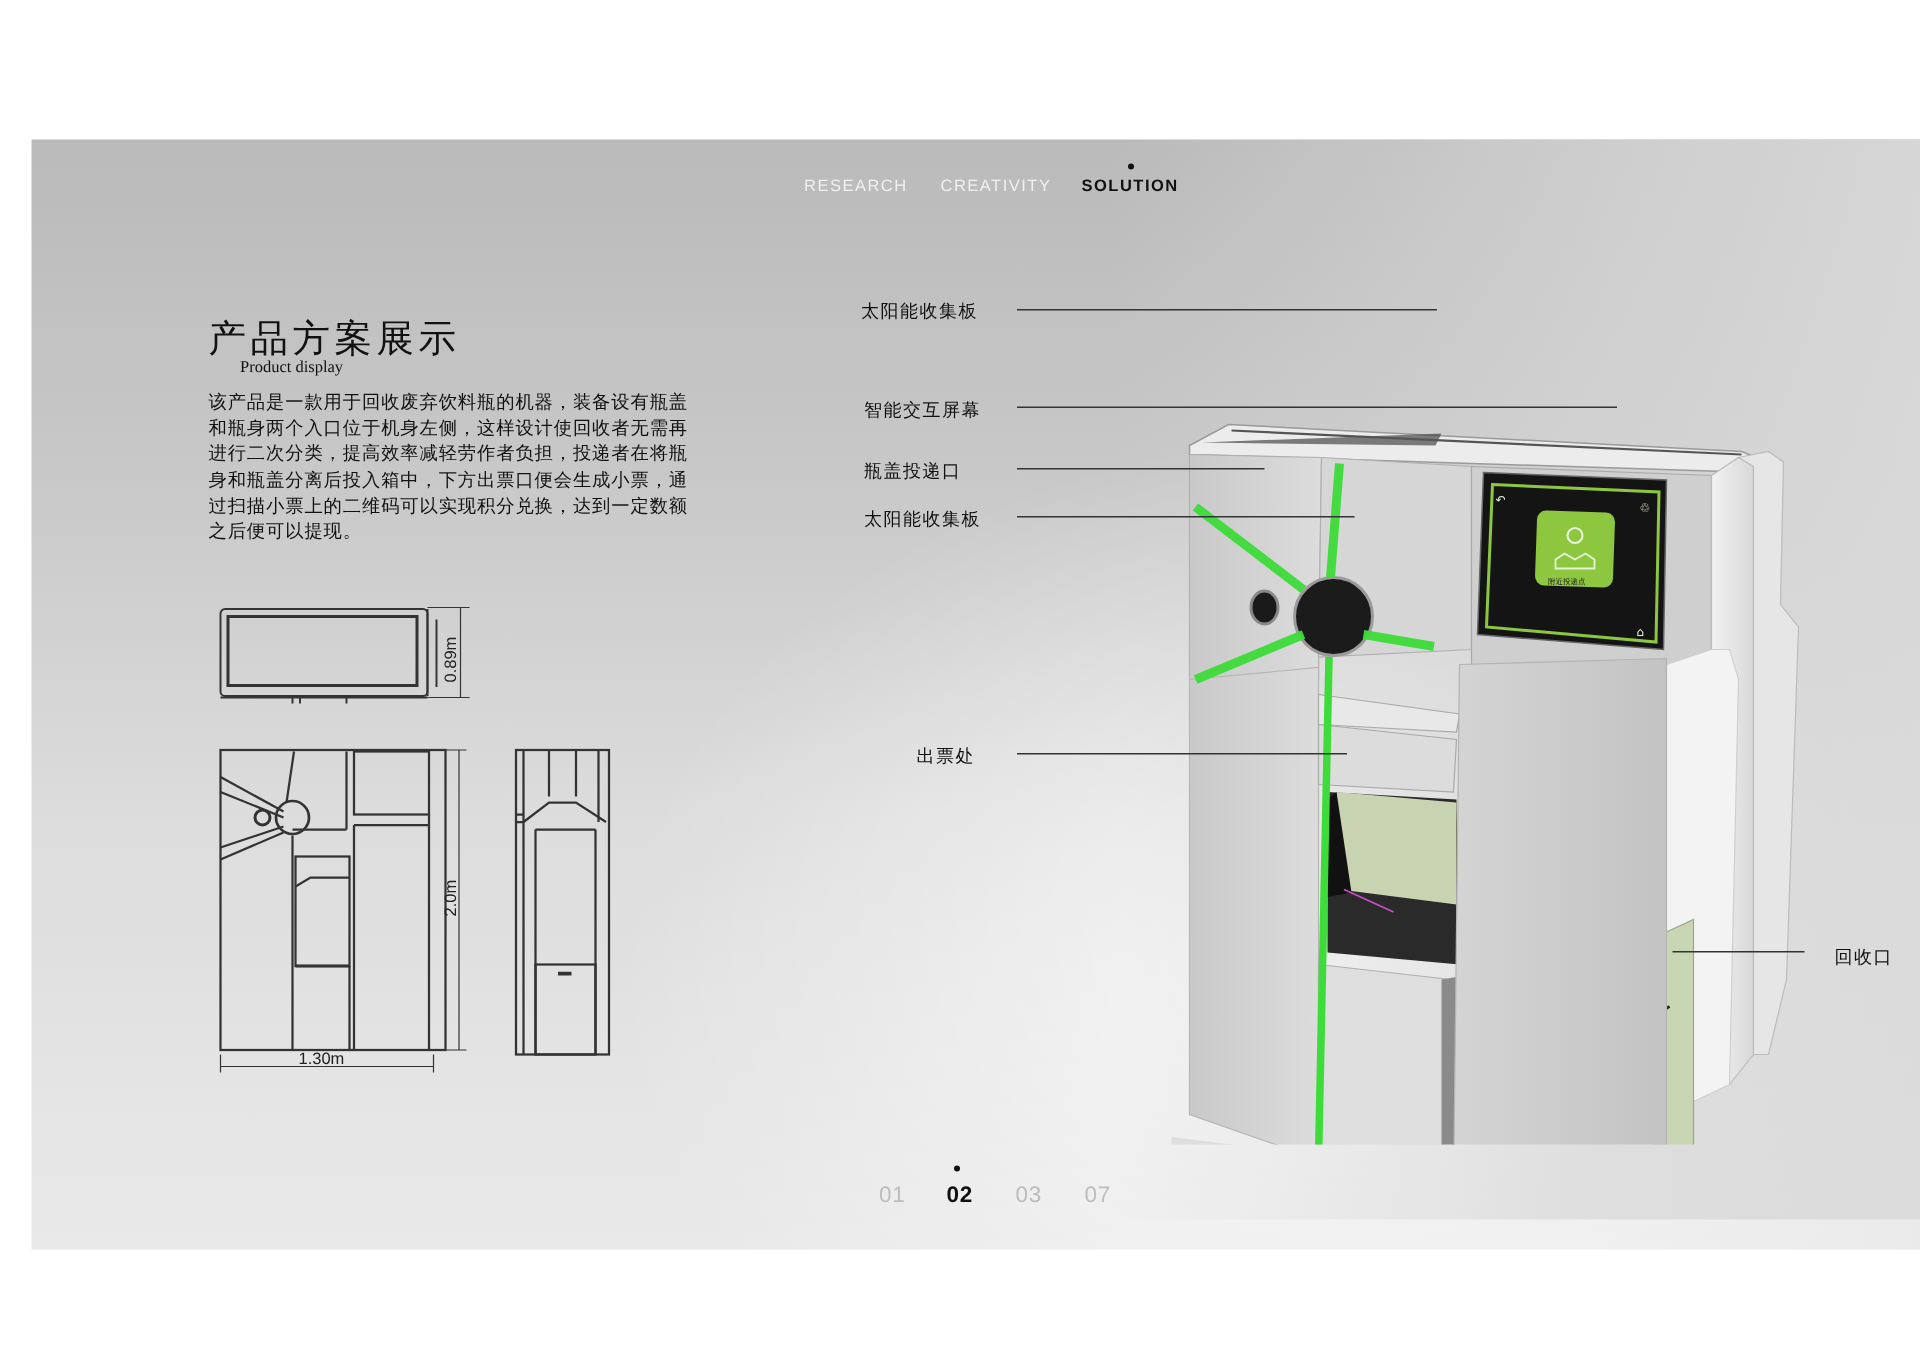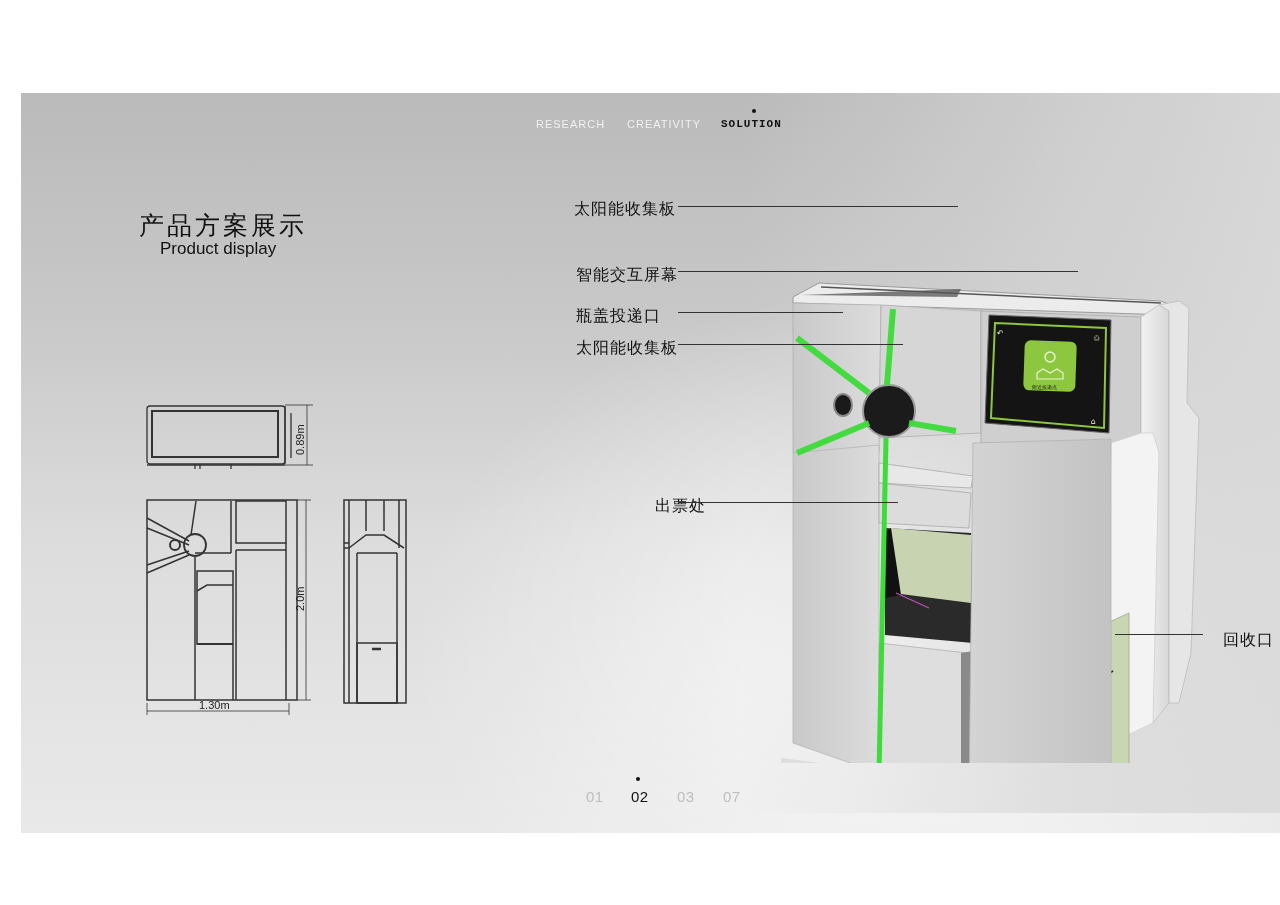--- a/index.html
+++ b/index.html
@@ -18,59 +18,60 @@
     position: absolute; right: 0; top: 0; width: 560px; height: 720px;
     background: linear-gradient(90deg, rgba(212,212,212,0) 0%, rgba(214,214,214,0.7) 60%, rgba(218,218,218,0.9) 100%);
   }
 
   
   .topnav { position: absolute; top: 22px; left: 0; width: 1280px; height: 20px; }
   .topnav .item {
     position: absolute; font-family: "Liberation Sans", sans-serif; font-size: 11px;
     letter-spacing: 1px; color: #f0f0f0; top: 3px; cursor: pointer;
   }
-  .topnav .item.active { color: #111; font-weight: bold; font-family: Liberation Mono, monospace; }
+  .topnav .item.active { color: #111; font-weight: bold; }
   .dot { position: absolute; width: 4px; height: 4px; border-radius: 50%; background: #111; }
 
   
   .title { position: absolute; left: 118px; top: 116px; font-size: 25px; color: #111; letter-spacing: 3px; font-family: "DejaVu Sans", sans-serif; }
-  .subtitle { position: absolute; left: 118px; top: 146px; font-size: 17px; color: #111; font-family: Liberation Sans, sans-serif; padding-left: 21px; }
+  .subtitle { position: absolute; left: 118px; top: 146px; font-size: 11px; color: #111; font-family: Liberation Serif, serif; padding-left: 21px; }
   .desc { position: absolute; left: 118px; top: 167px; width: 330px; font-size: 12.2px; line-height: 17.2px; color: #111; letter-spacing: 0.6px; }
 
   
   .drawing { position: absolute; }
   .dim-text { font-family: "Liberation Sans", sans-serif; font-size: 11px; fill: #222; }
 
   
-  .callout { position: absolute; font-size: 16px; color: #111; letter-spacing: 1px; white-space: nowrap; }
+  .callout { position: absolute; font-size: 12px; color: #111; letter-spacing: 1px; white-space: nowrap; }
   .leader { position: absolute; height: 1px; background: #333; }
 
   
   .product { position: absolute; left: 740px; top: 90px; width: 480px; height: 580px; }
 
   
   .pager { position: absolute; top: 695px; left: 0; width: 1280px; height: 20px; }
   .pager .pg { position: absolute; font-family: "Liberation Sans", sans-serif; font-size: 15px; color: #bdbdbd; top: 0; cursor: pointer; letter-spacing: 0.5px; }
-  .pager .pg.active { color: #111; font-weight: normal; }
+  .pager .pg.active { color: #111; font-weight: bold; }
 </style>
 </head>
 <body>
 
 <div class="panel">
   <div class="panel-right-glow"></div>
 
   <div class="topnav">
     <span class="item" style="left:515px;">RESEARCH</span>
     <span class="item" style="left:606px;">CREATIVITY</span>
     <span class="dot" style="left:731px; top:-6px;"></span>
     <span class="item active" style="left:700px;">SOLUTION</span>
   </div>
 
   <div class="title">产品方案展示</div>
   <div class="subtitle">Product display</div>
+  <div class="desc">该产品是一款用于回收废弃饮料瓶的机器，装备设有瓶盖和瓶身两个入口位于机身左侧，这样设计使回收者无需再进行二次分类，提高效率减轻劳作者负担，投递者在将瓶身和瓶盖分离后投入箱中，下方出票口便会生成小票，通过扫描小票上的二维码可以实现积分兑换，达到一定数额之后便可以提现。</div>
 
   <svg class="drawing" style="left:122px; top:310px;" width="180" height="70">
     <g fill="none" stroke="#333" stroke-width="1.3">
       <rect x="4" y="3" width="138" height="58" rx="3"></rect>
       <rect x="9" y="8" width="126" height="46" stroke-width="2"></rect>
       <line x1="4" y1="62" x2="142" y2="62"></line>
       <line x1="52" y1="61" x2="52" y2="66"></line>
       <line x1="57" y1="61" x2="57" y2="66"></line>
       <line x1="88" y1="61" x2="88" y2="66"></line>
       <line x1="142" y1="3" x2="142" y2="61"></line>
@@ -214,21 +215,21 @@
 
   <span class="callout" style="left:555px; top:172px;">智能交互屏幕</span>
   <div class="leader" style="left:657px; top:178px; width:400px;"></div>
 
   <span class="callout" style="left:555px; top:213px;text-align:right;">瓶盖投递口</span>
   <div class="leader" style="left:657px; top:219px; width:165px;"></div>
 
   <span class="callout" style="left:555px; top:245px;">太阳能收集板</span>
   <div class="leader" style="left:657px; top:251px; width:225px;"></div>
 
-  <span class="callout" style="left:634px; top:403px;">出票处</span>
+  <span class="callout" style="left:590px; top:403px;">出票处</span>
   <div class="leader" style="left:657px; top:409px; width:220px;"></div>
 
   <span class="callout" style="left:1202px; top:537px;">回收口</span>
   <div class="leader" style="left:1094px; top:541px; width:88px;"></div>
 
   <div class="pager">
     <span class="pg" style="left:565px;">01</span>
     <span class="dot" style="left:615px; top:-11px;"></span>
     <span class="pg active" style="left:610px;">02</span>
     <span class="pg" style="left:656px;">03</span>

